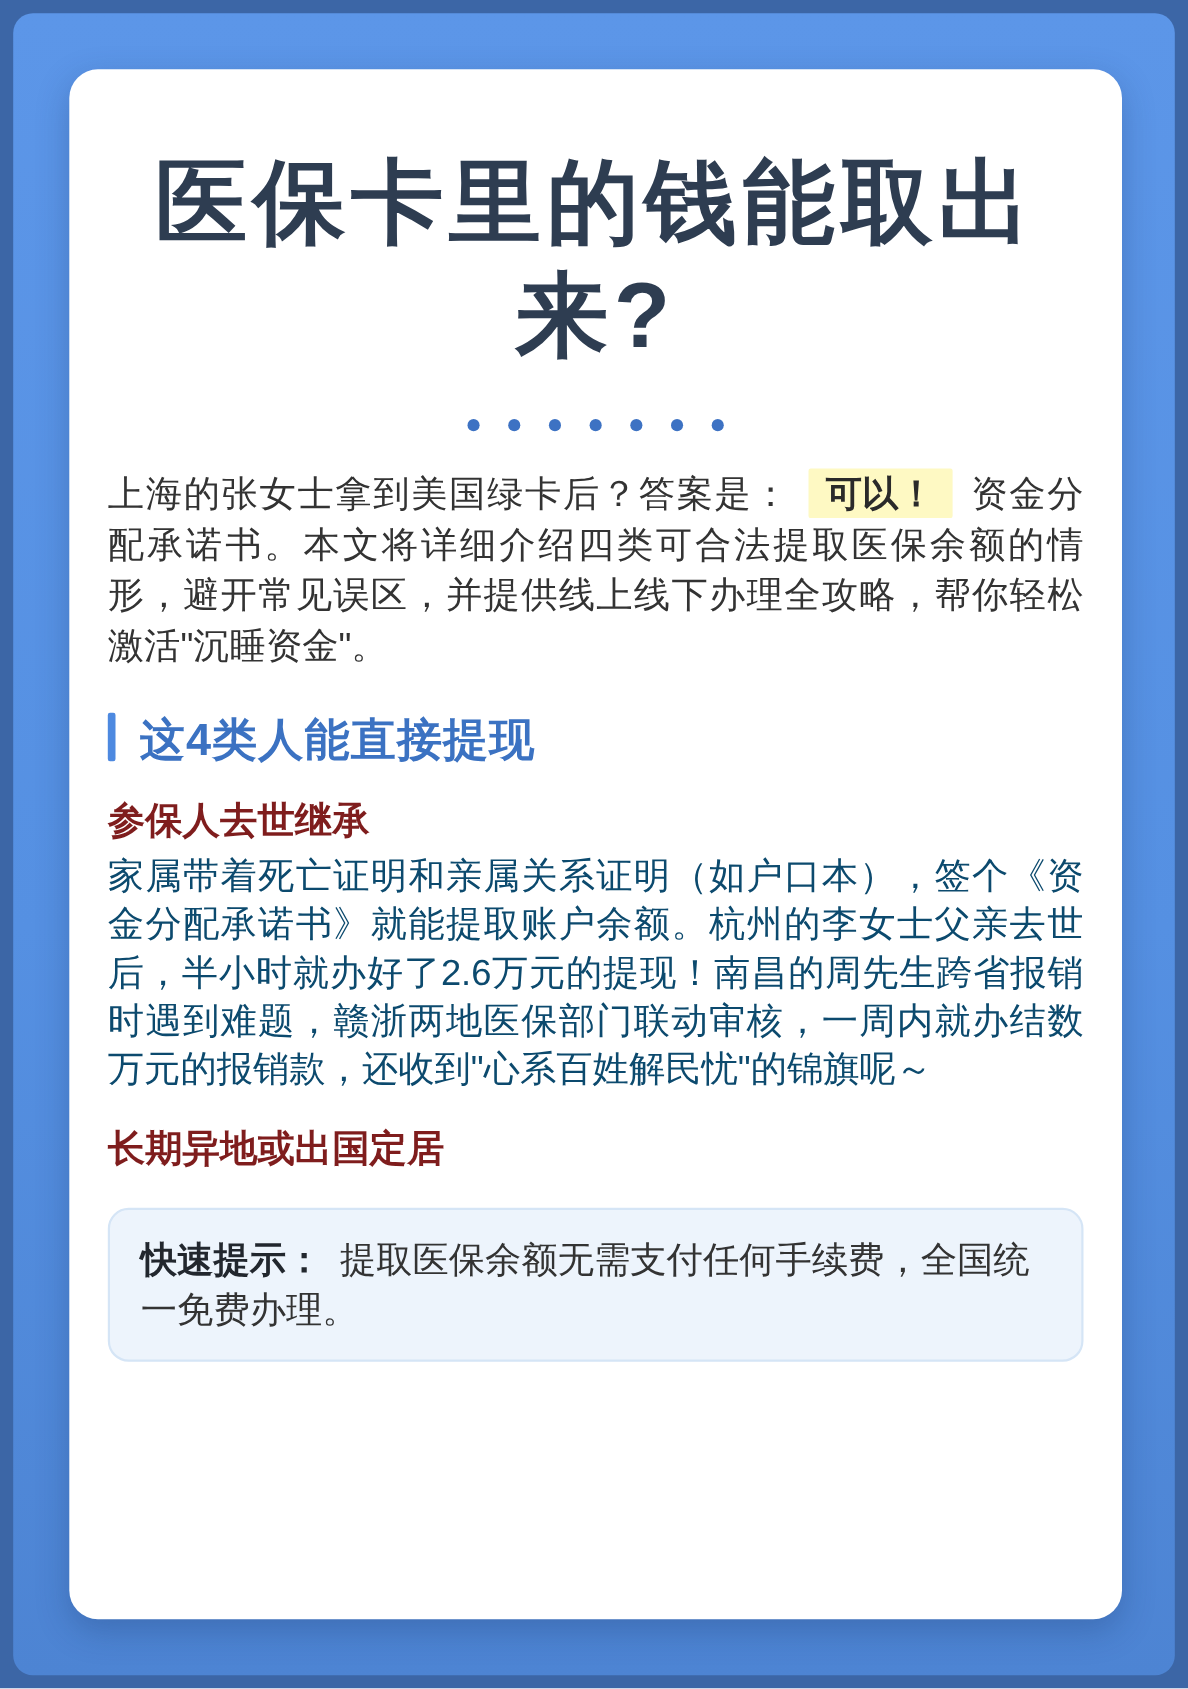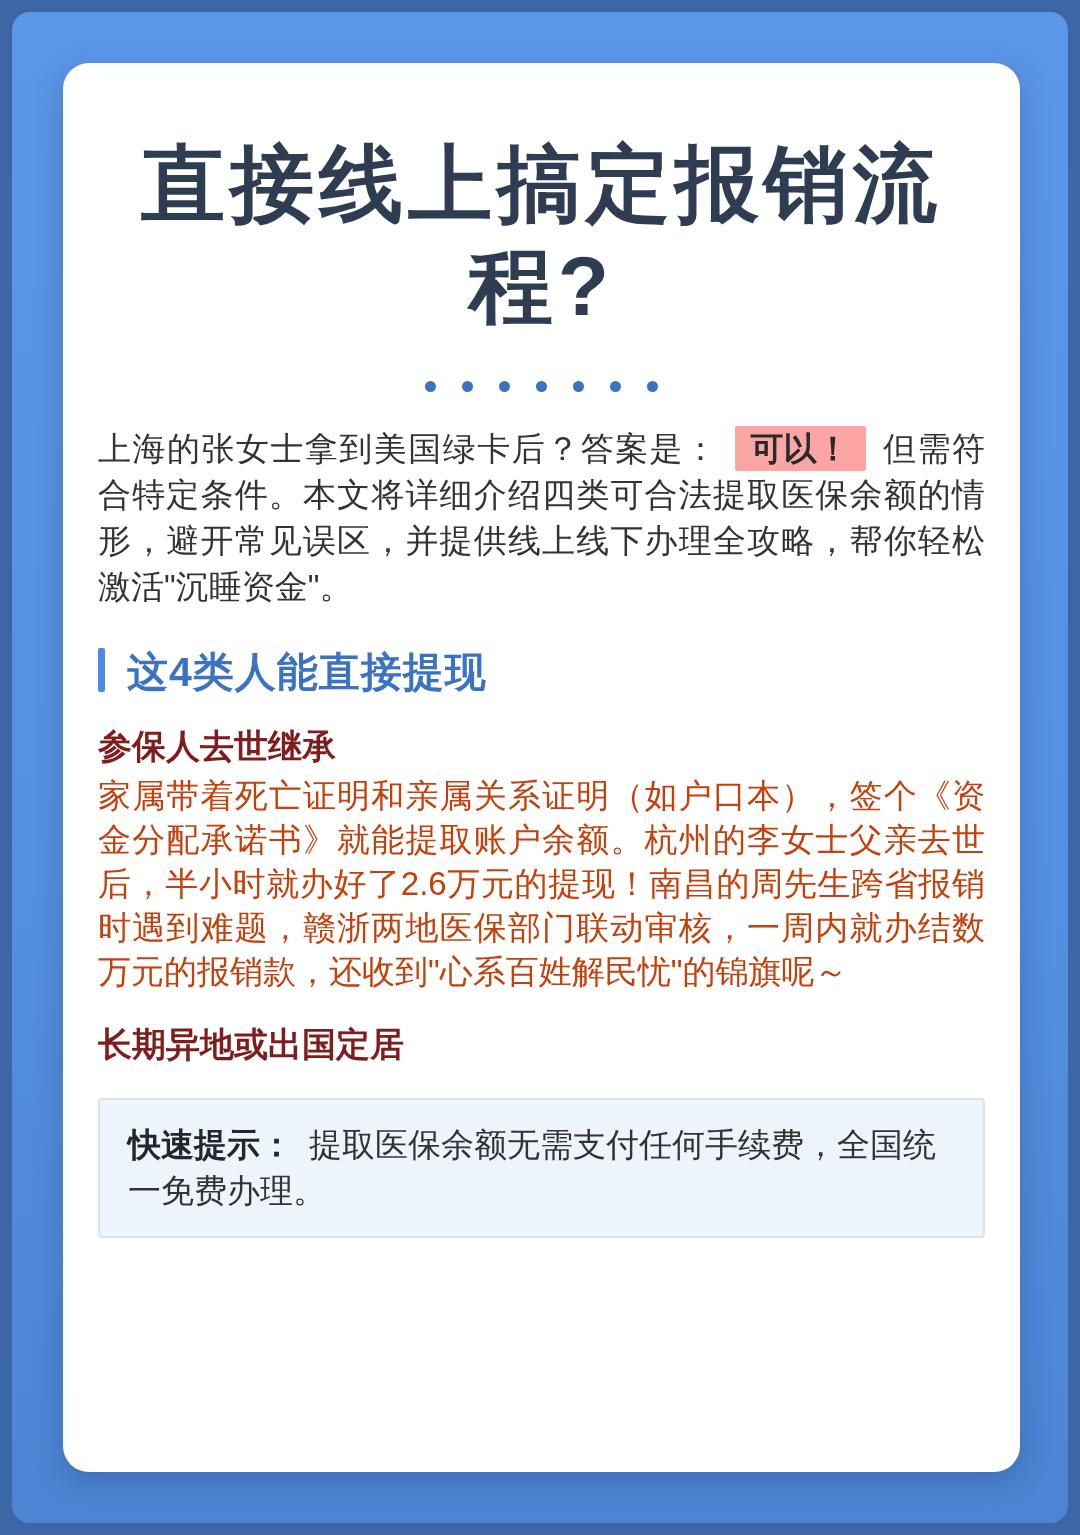--- a/index.html
+++ b/index.html
@@ -58,21 +58,21 @@
   }
   .intro {
     margin: 34px 0 0 0;
     font-size: 33px;
     line-height: 46px;
     color: #333333;
     text-align: justify;
   }
   .hl {
     display: inline-block;
-    background: #fca5a5;
+    background: #fef9c3;
     color: #2a2a2a;
     font-weight: 700;
     padding: 2px 16px;
     margin: 0 16px;
     line-height: 1.25;
     border-radius: 2px;
   }
   .section-header {
     margin-top: 38px;
     display: flex;
@@ -97,59 +97,59 @@
     margin: 28px 0 0 0;
     font-size: 34px;
     line-height: 44px;
     font-weight: 700;
     color: #7f1d1d;
   }
   .body-para {
     margin: 6px 0 0 0;
     font-size: 33px;
     line-height: 44px;
-    color: #c2410c;
+    color: #0c4a6e;
     text-align: justify;
   }
   .tip {
     margin-top: 32px;
     background: #edf4fc;
     border: 2px solid #d5e5f6;
-    border-radius: 4px;
+    border-radius: 19px;
     padding: 22px 28px;
     font-size: 33px;
     line-height: 46px;
     color: #333333;
   }
   .tip-label {
     font-weight: 700;
     color: #22272e;
     margin-right: 16px;
   }
 </style>
 </head>
 <body>
 
 <div class="page">
   <div class="panel">
     <div class="card">
 
-      <h1 class="title">直接线上搞定报销流程?</h1>
+      <h1 class="title">医保卡里的钱能取出来?</h1>
 
       <div class="dots">
           <i></i>
           <i></i>
           <i></i>
           <i></i>
           <i></i>
           <i></i>
           <i></i>
         </div>
 
-      <p class="intro"><span>上海的张女士拿到美国绿卡后？答案是：</span><span class="hl">可以！</span><span>但需符合特定条件。本文将详细介绍四类可合法提取医保余额的情形，避开常见误区，并提供线上线下办理全攻略，帮你轻松激活"沉睡资金"。</span></p>
+      <p class="intro"><span>上海的张女士拿到美国绿卡后？答案是：</span><span class="hl">可以！</span><span>资金分配承诺书。本文将详细介绍四类可合法提取医保余额的情形，避开常见误区，并提供线上线下办理全攻略，帮你轻松激活"沉睡资金"。</span></p>
 
       <div class="section-header">
         <span class="section-bar"></span>
         <h2>这4类人能直接提现</h2>
       </div>
 
       <h3 class="sub-heading">参保人去世继承</h3>
       <p class="body-para">家属带着死亡证明和亲属关系证明（如户口本），签个《资金分配承诺书》就能提取账户余额。杭州的李女士父亲去世后，半小时就办好了2.6万元的提现！南昌的周先生跨省报销时遇到难题，赣浙两地医保部门联动审核，一周内就办结数万元的报销款，还收到"心系百姓解民忧"的锦旗呢～</p>
 
       <h3 class="sub-heading">长期异地或出国定居</h3>

